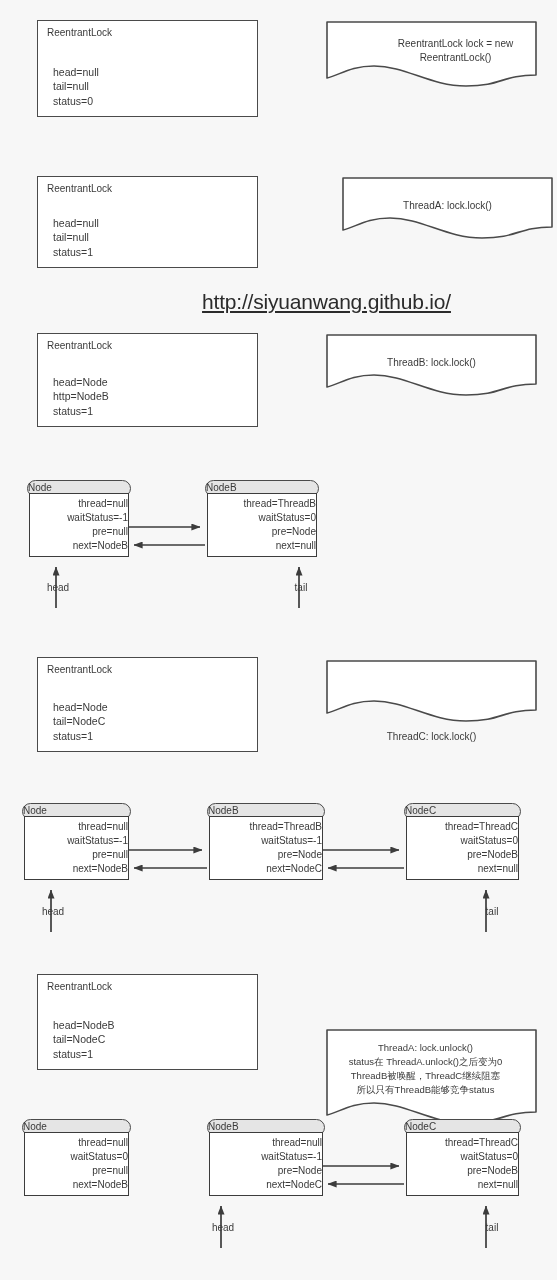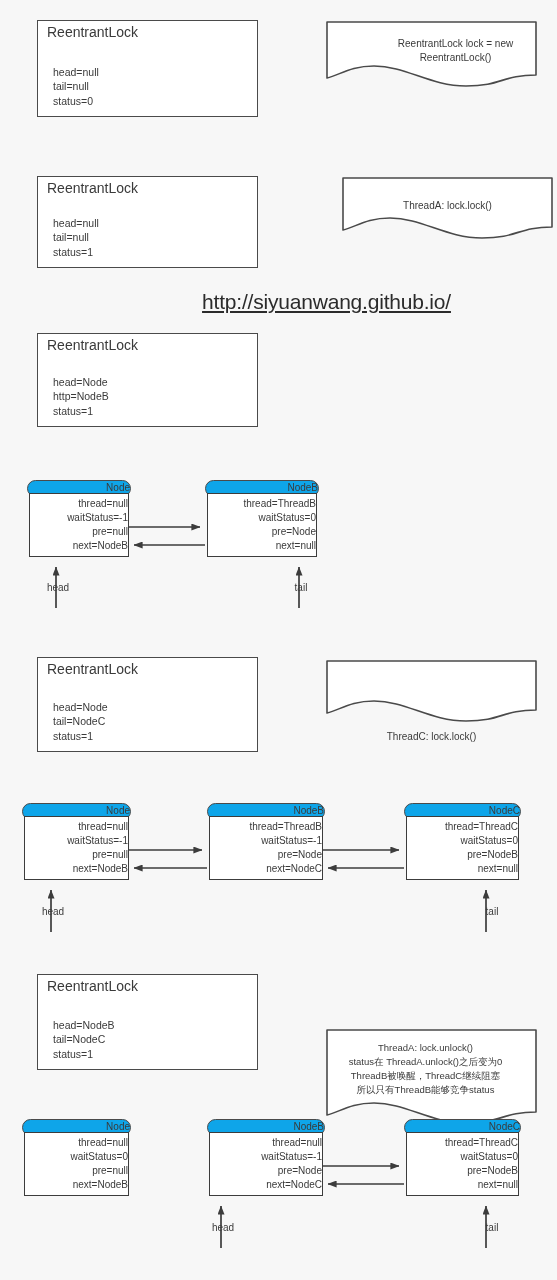--- a/index.html
+++ b/index.html
@@ -26,21 +26,21 @@
   .lock-box {
     position: absolute;
     background: #ffffff;
     border: 1.5px solid #4a4a4a;
     box-sizing: border-box;
   }
   .lock-title {
     position: absolute;
     left: 9px;
     top: 5px;
-    font-size: 14px;
+    font-size: 10px;
     line-height: 13px;
     white-space: nowrap;
   }
   .lock-fields {
     position: absolute;
     left: 15px;
     bottom: 8px;
     font-size: 10.5px;
     line-height: 14.5px;
   }
@@ -82,25 +82,25 @@
 
   
   .node {
     position: absolute;
   }
   .node-cap {
     position: absolute;
     left: 0;
     top: 0;
     height: 17px;
-    background: #0ea5e9;
+    background: #e5e5e5;
     border: 1.4px solid #4a4a4a;
     border-radius: 10px;
     box-sizing: border-box;
-    text-align: right;
+    text-align: left;
     font-size: 10px;
     line-height: 14px;
     z-index: 1;
   }
   .node-body {
     position: absolute;
     top: 13px;
     background: #ffffff;
     border: 1.5px solid #3c3c3c;
     box-sizing: border-box;
@@ -173,20 +173,26 @@
 
   <div class="lock-box" style="left:37px; top:333px; width:221px; height:94px;">
     <div class="lock-title">ReentrantLock</div>
     <div class="lock-fields">
       <div>head=Node</div>
       <div>http=NodeB</div>
       <div>status=1</div>
     </div>
   </div>
 
+  <div class="doc-shape" style="left:326px; top:334px; width:211px; height:62px;">
+    <svg width="211" height="62" viewBox="0 0 211 62">
+      <path d="M1,1 L210,1 L210,50 C176,50 176,61 140,61 C104,61 80,41 48,41 C24,41 14,50 1,53 Z" fill="#ffffff" stroke="#4a4a4a" stroke-width="1.6" stroke-linejoin="round"></path>
+    </svg>
+    <div class="doc-text" style="top:22px;">ThreadB: lock.lock()</div>
+  </div>
 
   <div class="node" style="left:27px; top:480px; width:104px; height:85px;">
     <div class="node-cap" style="width:104px;">Node</div>
     <div class="node-body" style="left:2px; width:100px; height:64px;">
       <div>thread=null</div>
       <div>waitStatus=-1</div>
       <div>pre=null</div>
       <div>next=NodeB</div>
     </div>
   </div>

